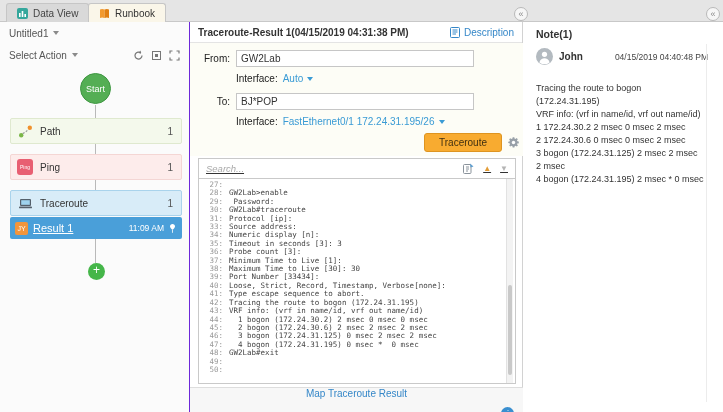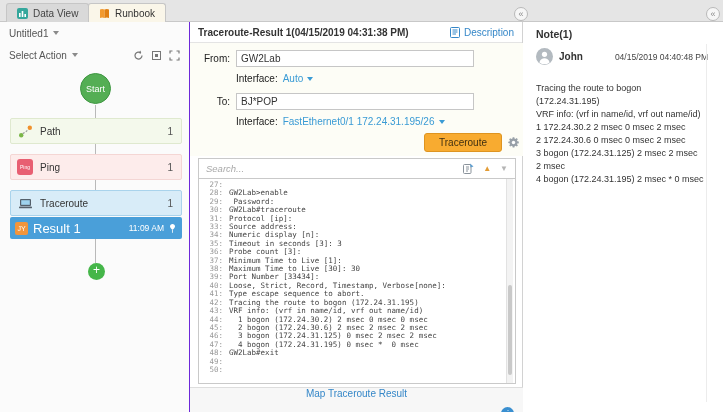--- a/index.html
+++ b/index.html
@@ -37,21 +37,21 @@
   .node-path{top:52px;background:#f4f9ec;border-color:#dfe9cf;}
   .node-ping{top:88px;background:#fdeceb;border-color:#f4d6d4;}
   .node-trace{top:124px;background:#d8ecf8;border-color:#a9d3ec;}
   .node-label{color:#333;}
   .node-count{margin-left:auto;color:#555;}
   .node-icon{width:16px;height:16px;display:flex;align-items:center;justify-content:center;}
   .ping-chip{width:16px;height:16px;border-radius:3px;background:#e85f72;color:#fff;font-size:5px;display:flex;align-items:center;justify-content:center;}
   .result-bar{position:absolute;left:10px;top:151px;width:172px;height:22px;background:var(--result-blue,#4a9fd9);border-radius:2px;
        display:flex;align-items:center;gap:5px;padding:0 6px 0 5px;color:#fff;cursor:pointer;}
   .jy-badge{width:13px;height:13px;border-radius:2px;background:#f2953c;color:#fff;font-size:7px;display:flex;align-items:center;justify-content:center;flex:none;}
-  .result-label{font-size:13px;}
+  .result-label{font-size:11px;text-decoration:underline;}
   .result-time{margin-left:auto;font-size:8.5px;}
   .pin-icon{display:flex;}
   .plus-node{position:absolute;left:88px;top:197px;width:17px;height:17px;border-radius:50%;background:var(--plus-green,#45b649);
        color:#fff;font-size:12px;line-height:15px;text-align:center;cursor:pointer;}
 
   
   .main-panel{position:absolute;left:190px;top:22px;width:333px;height:390px;background:#fff;border-right:1px solid #d2d2d2;}
   .mp-header{height:21px;border-bottom:1px solid #e4e4e4;display:flex;align-items:center;padding:0 8px;gap:4px;}
   .mp-title{font-weight:bold;font-size:10px;color:#333;}
   .desc-link{margin-left:auto;display:flex;align-items:center;gap:4px;color:var(--link-blue,#3587c8);cursor:pointer;}
@@ -66,21 +66,21 @@
   .iface-row{position:absolute;left:46px;display:flex;align-items:center;gap:5px;}
   .iface1{top:30px;}
   .iface2{top:73px;}
   .iface-label{color:#222;}
   .iface-value{color:var(--interface-blue,#3a9bd5);cursor:pointer;display:flex;align-items:center;gap:4px;}
   .iface-value .caret{border-top-color:var(--interface-blue,#3a9bd5);}
   .trace-btn{position:absolute;left:234px;top:90px;width:78px;height:19px;background:var(--accent-orange,#f8ab30);border:1px solid #de9420;
        border-radius:3px;font-size:10px;color:#403010;text-align:center;line-height:17px;cursor:pointer;}
   .gear-btn{position:absolute;left:317px;top:93px;cursor:pointer;display:flex;}
   .search-box{position:absolute;left:8px;top:136px;width:318px;height:21px;border:1px solid #c9c9c9;display:flex;align-items:center;
-       padding:0 7px;gap:9px;background:#fff;}
+       padding:0 7px;gap:9px;background:#fff;text-decoration:underline;}
   .search-input{flex:1;border:none;outline:none;font-size:9.5px;color:#555;font-family:"Liberation Sans",sans-serif;background:transparent;}
   .search-input::placeholder{color:#a9a9a9;font-style:italic;}
   .export-icon{display:flex;cursor:pointer;}
   .arrow-up{color:#e39c35;font-size:8px;cursor:pointer;line-height:1;}
   .arrow-down{color:#b5b5b5;font-size:8px;cursor:pointer;line-height:1;}
   .console{position:absolute;left:8px;top:156px;width:318px;height:206px;border:1px solid #c9c9c9;background:#fff;overflow:hidden;
        font-family:"DejaVu Sans Mono",monospace;font-size:7.5px;line-height:8.4px;padding:2px 0;}
   .console-line{display:flex;}
   .ln{width:24px;text-align:right;color:#999;flex:none;}
   .lt{margin-left:6px;white-space:pre;color:#444;}

